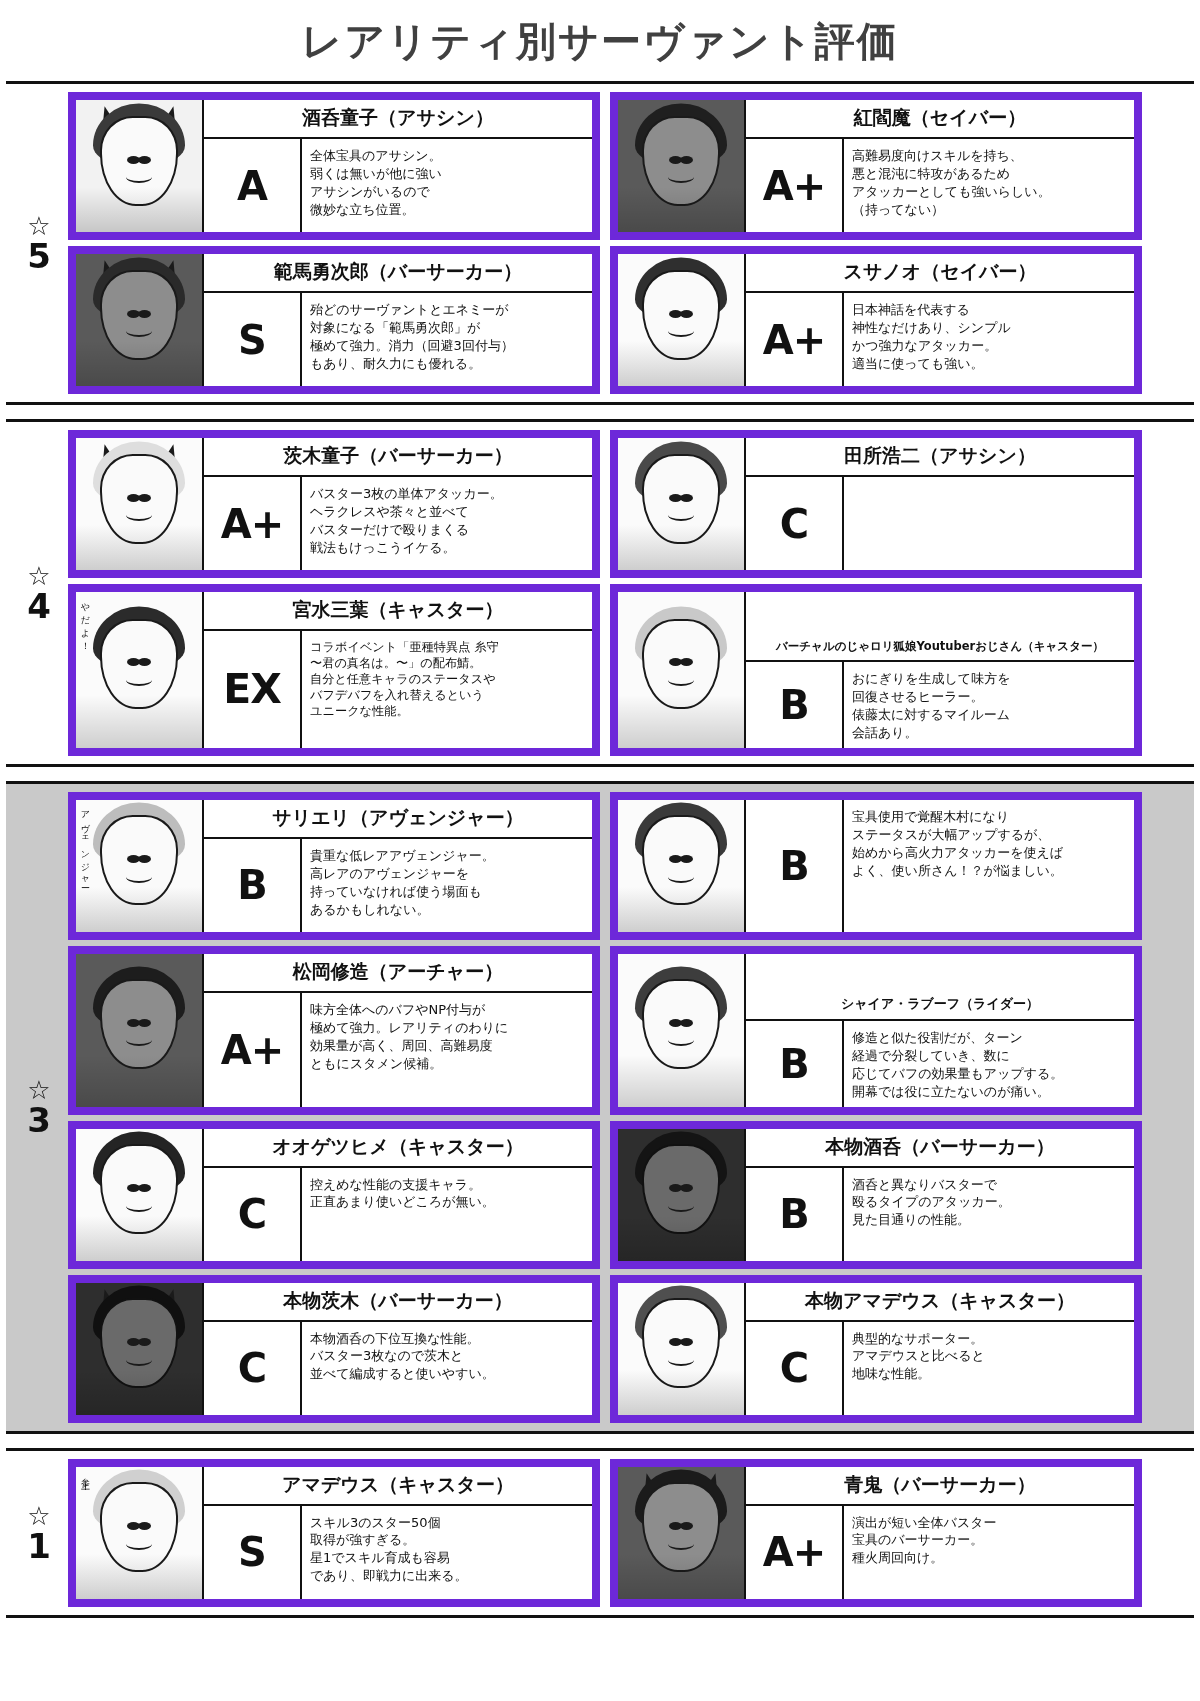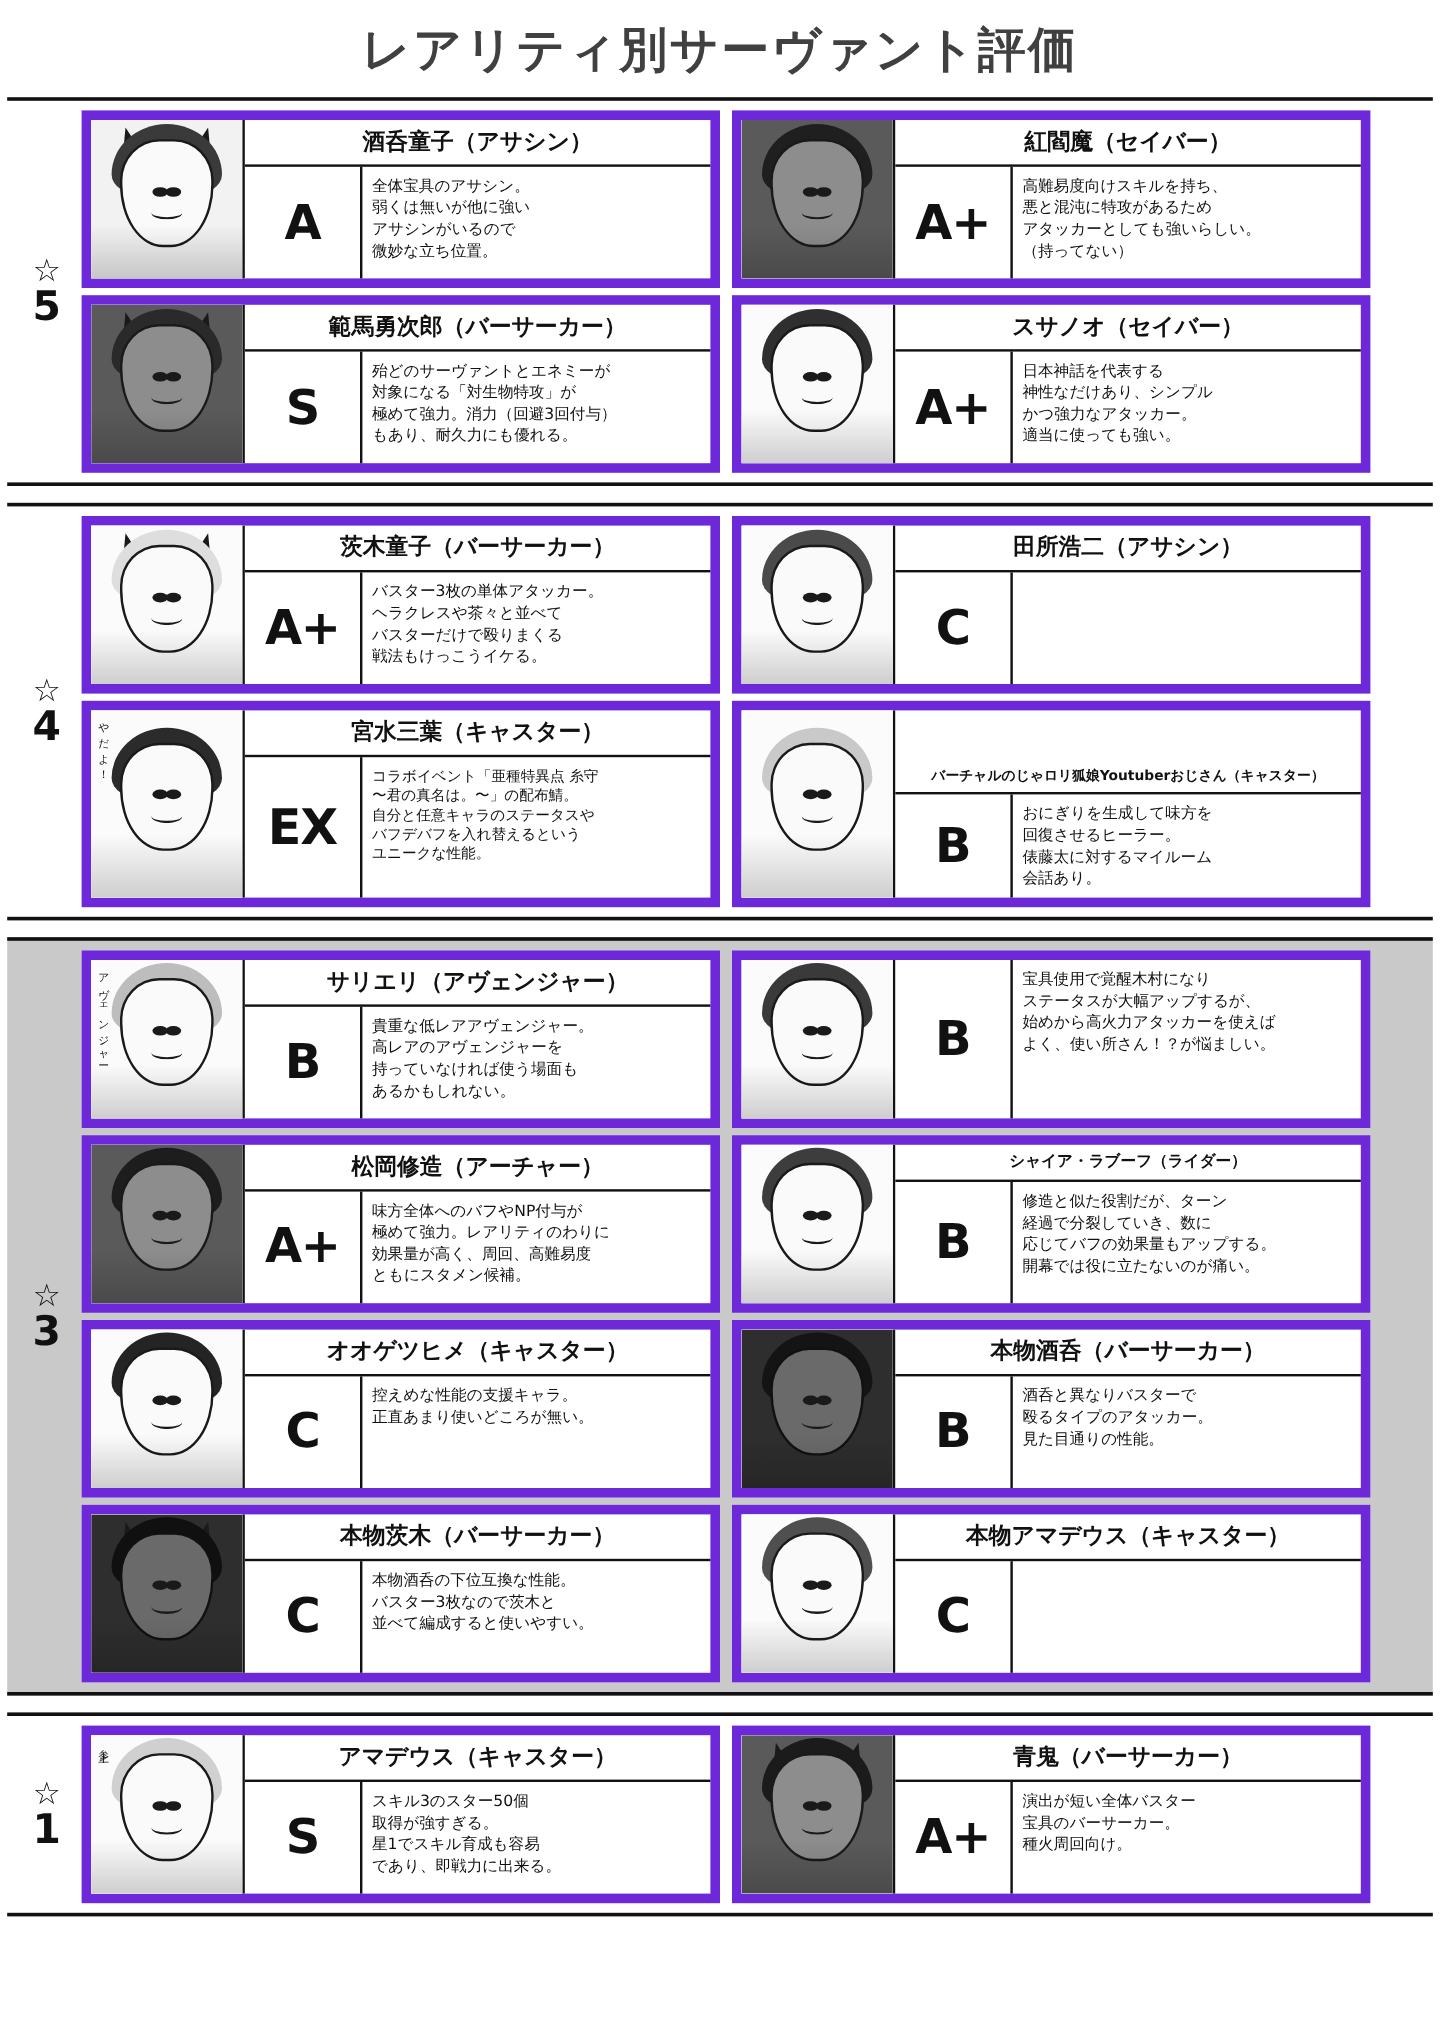--- a/index.html
+++ b/index.html
@@ -101,21 +101,21 @@
   .cardname {
     border-bottom: 2px solid #111;
     text-align: center;
     font-size: 19px;
     font-weight: bold;
     padding: 5px 2px 6px 2px;
     letter-spacing: 0px;
     white-space: nowrap;
     overflow: hidden;
   }
-  .cardname.small { font-size: 13px; }
+  .cardname.small { font-size: 13px; margin-top: 36px; }
   .cardname.smaller { font-size: 11.5px; margin-top: 42px; }
   .cardlower {
     flex: 1 1 auto;
     display: flex;
     align-items: stretch;
   }
   .grade {
     flex: 0 0 96px;
     display: flex;
     align-items: center;
@@ -274,21 +274,21 @@
                   <div class="mouth"></div>
                 </div>
                 <div class="shade"></div>
               </div>
             </div>
             <div class="cardbody">
               <div class="cardname">範馬勇次郎（バーサーカー）</div>
               <div class="cardlower">
                 <div class="grade">S</div>
                 <div class="desc">殆どのサーヴァントとエネミーが
-対象になる「対生物特攻」が
+対象になる「範馬勇次郎」が
 極めて強力。消力（回避3回付与）
 もあり、耐久力にも優れる。</div>
               </div>
             </div>
           </div>
           <div class="card">
             <div class="portrait">
               <div class="art light">
                 <div class="bg"></div>
                 <div class="hair" style="background:#2f2f2f"></div>
@@ -608,20 +608,23 @@
                   <div class="eye r"></div>
                   <div class="mouth"></div>
                 </div>
                 <div class="shade"></div>
               </div>
             </div>
             <div class="cardbody">
               <div class="cardname">本物アマデウス（キャスター）</div>
               <div class="cardlower">
                 <div class="grade">C</div>
+                <div class="desc">典型的なサポーター。
+アマデウスと比べると
+地味な性能。</div>
               </div>
             </div>
           </div>
         </div>
       </div>
       <div class="band">
         <div class="rarity-label">
           <span class="rarity-star">☆</span>
           <span class="rarity-num">1</span>
         </div>

